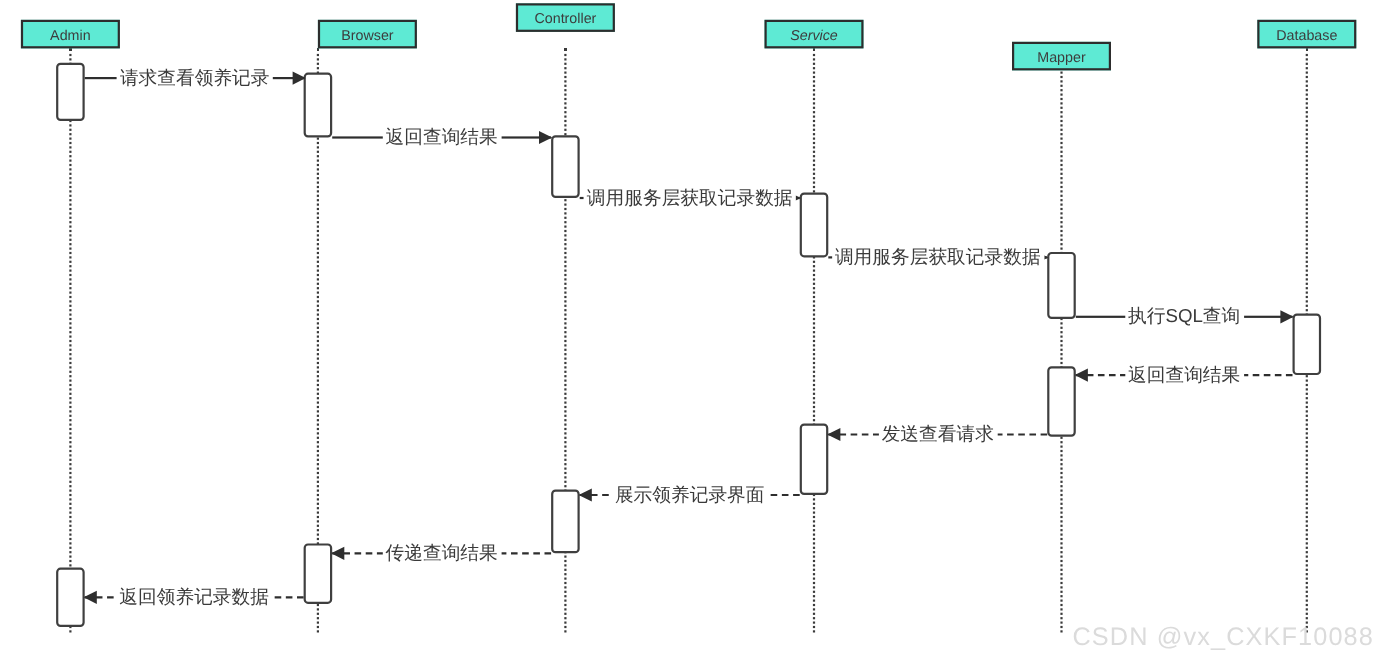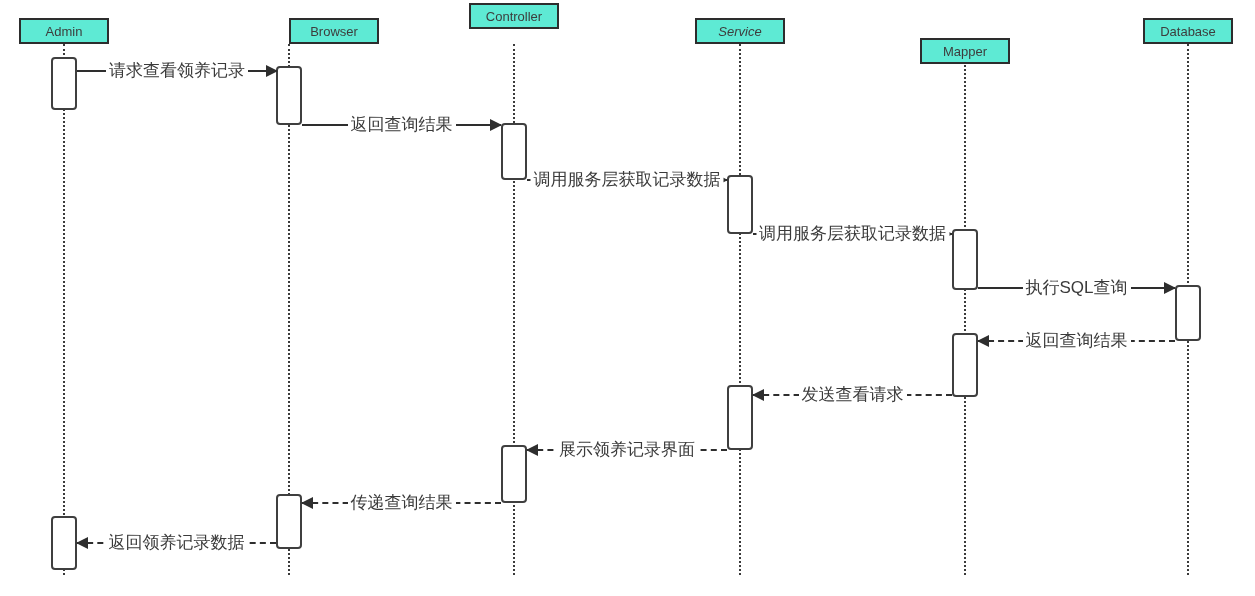--- a/index.html
+++ b/index.html
@@ -47,20 +47,21 @@
 
 <div id="canvas">
 
   <div class="lifeline" style="left:63px;top:44px;height:531px;"></div>
   <div class="lifeline" style="left:288px;top:44px;height:531px;"></div>
   <div class="lifeline" style="left:513px;top:44px;height:531px;"></div>
   <div class="lifeline" style="left:739px;top:44px;height:531px;"></div>
   <div class="lifeline" style="left:964px;top:44px;height:531px;"></div>
   <div class="lifeline" style="left:1187px;top:44px;height:531px;"></div>
 
+  <div class="watermark">CSDN @vx_CXKF10088</div>
 
   <div class="actor" style="left:19px;top:18px;">
       <span>Admin</span>
     </div>
   <div class="actor" style="left:245px;top:18px;margin-left:44px;">
       <span>Browser</span>
     </div>
   <div class="actor" style="left:469px;top:3px;">
       <span>Controller</span>
     </div>

